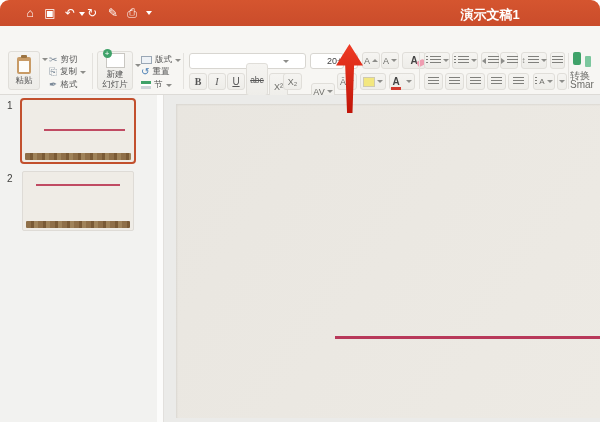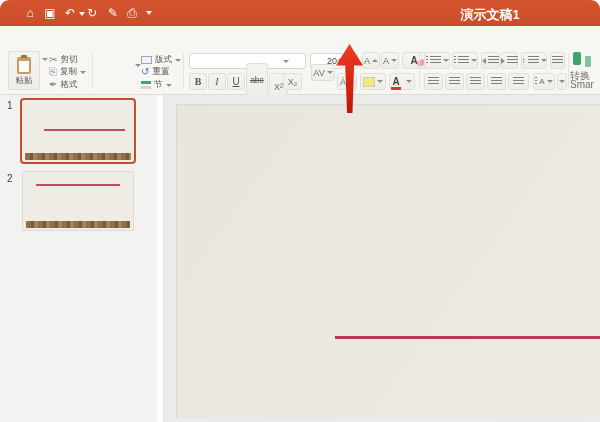--- a/index.html
+++ b/index.html
@@ -129,20 +129,25 @@
       <span class="gicon">⎘</span>
       <span>复制</span>
       <span class="dd"></span>
     </div>
     <div class="small-item" style="left:49px;top:31px">
       <span class="gicon">✒</span>
       <span>格式</span>
     </div>
     <div class="sep" style="left:92px"></div>
 
+    <div class="rbtn big" style="left:97px;top:3px;width:36px;height:39px">
+      <span class="nslide"></span>
+      <span class="lbl">新建</span>
+      <span class="lbl">幻灯片</span>
+    </div>
     <span class="dd" style="position:absolute;left:135px;top:16px"></span>
     <div class="small-item" style="left:141px;top:6px">
       <span class="lyi"></span>
       <span>版式</span>
       <span class="dd"></span>
     </div>
     <div class="small-item" style="left:141px;top:18px">
       <span class="gicon" style="color:#4a7fb5">↺</span>
       <span>重置</span>
     </div>
@@ -186,21 +191,21 @@
     </div>
     <div class="rbtn" style="left:246px;top:15px;width:22px;height:33px">
       <span class="strike">abc</span>
     </div>
     <div class="rbtn" style="left:269px;top:25px;width:19px;height:27px">
       <span>X²</span>
     </div>
     <div class="rbtn" style="left:283px;top:25px;width:19px;height:17px">
       <span>X₂</span>
     </div>
-    <div class="rbtn" style="left:311px;top:16px;width:24px;height:17px">
+    <div class="rbtn" style="left:311px;top:35px;width:24px;height:17px">
       <span>AV</span>
       <span class="dd"></span>
     </div>
     <div class="rbtn" style="left:337px;top:25px;width:20px;height:17px">
       <span>Ā</span>
       <span class="dd"></span>
     </div>
     <div class="rbtn" style="left:360px;top:25px;width:26px;height:17px">
       <span class="swatch"></span>
       <span class="dd"></span>

